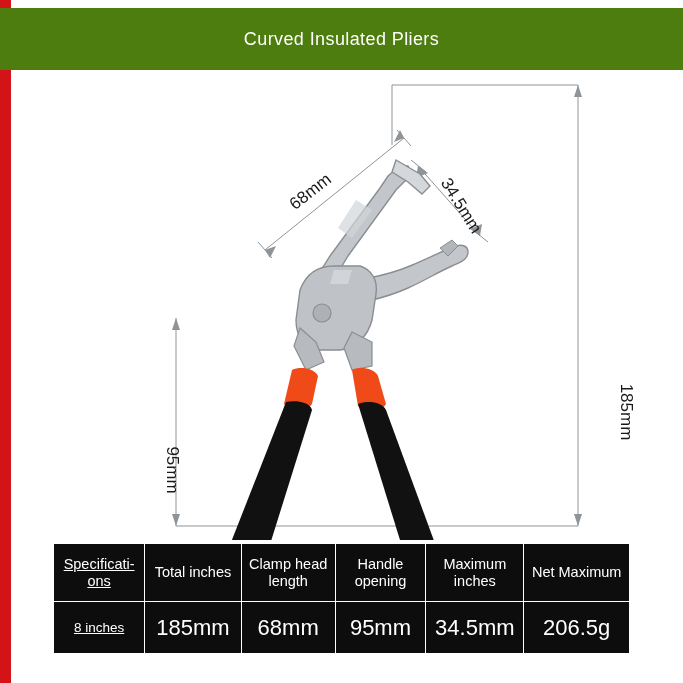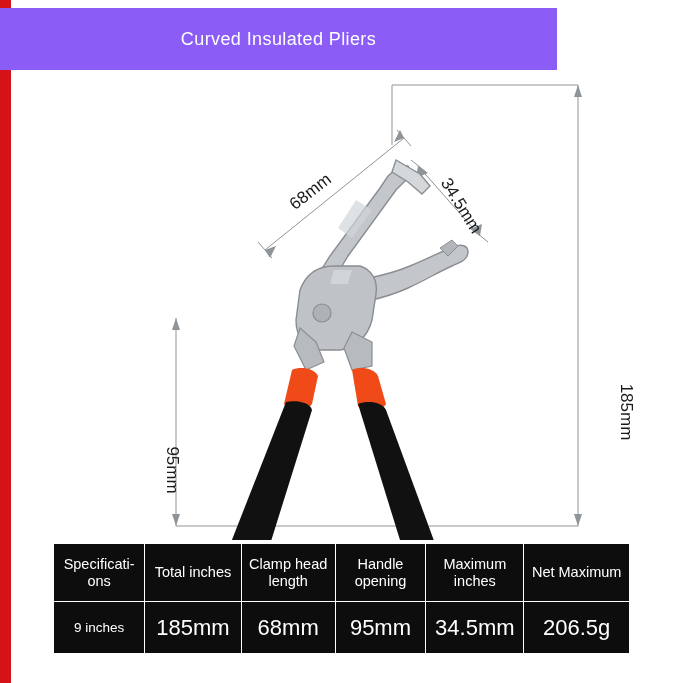--- a/index.html
+++ b/index.html
@@ -13,23 +13,23 @@
     font-family: "Liberation Sans", sans-serif;
     overflow: hidden;
     position: relative;
   }
 
   
   .header-band {
     position: absolute;
     left: 0;
     top: 8px;
-    width: 557px;
+    width: 683px;
     height: 62px;
-    background: #8b5cf6;
+    background: #4d7c0f;
     display: flex;
     align-items: center;
     justify-content: center;
   }
   .header-title {
     color: #ffffff;
     font-size: 18px;
     letter-spacing: 0.4px;
   }
   .left-red-strip {
@@ -106,21 +106,21 @@
     line-height: 17px;
     padding: 2px 3px;
   }
   .spec-table tr.vals td {
     height: 51px;
     font-size: 22px;
   }
   .spec-table tr.vals td.first {
     font-size: 13.5px;
   }
-  .col-0 { width: 88px; }
+  .col-0 { width: 88px; text-decoration: underline; }
   .col-1 { width: 96px; }
   .col-2 { width: 96px; }
   .col-3 { width: 92px; }
   .col-4 { width: 96px; }
   .col-5 { width: 109px; }
 </style>
 </head>
 <body>
 
 <div class="left-red-strip"></div>
@@ -213,21 +213,21 @@
   <tbody>
     <tr class="head">
       <td class="col-0">Specificati-ons</td>
       <td class="col-1">Total inches</td>
       <td class="col-2">Clamp head length</td>
       <td class="col-3">Handle opening</td>
       <td class="col-4">Maximum inches</td>
       <td class="col-5">Net Maximum</td>
     </tr>
     <tr class="vals">
-      <td class="col-0 first">9 inches</td>
+      <td class="col-0 first">8 inches</td>
       <td class="col-1">185mm</td>
       <td class="col-2">68mm</td>
       <td class="col-3">95mm</td>
       <td class="col-4">34.5mm</td>
       <td class="col-5">206.5g</td>
     </tr>
   </tbody>
 </table>
 
 </body></html>

